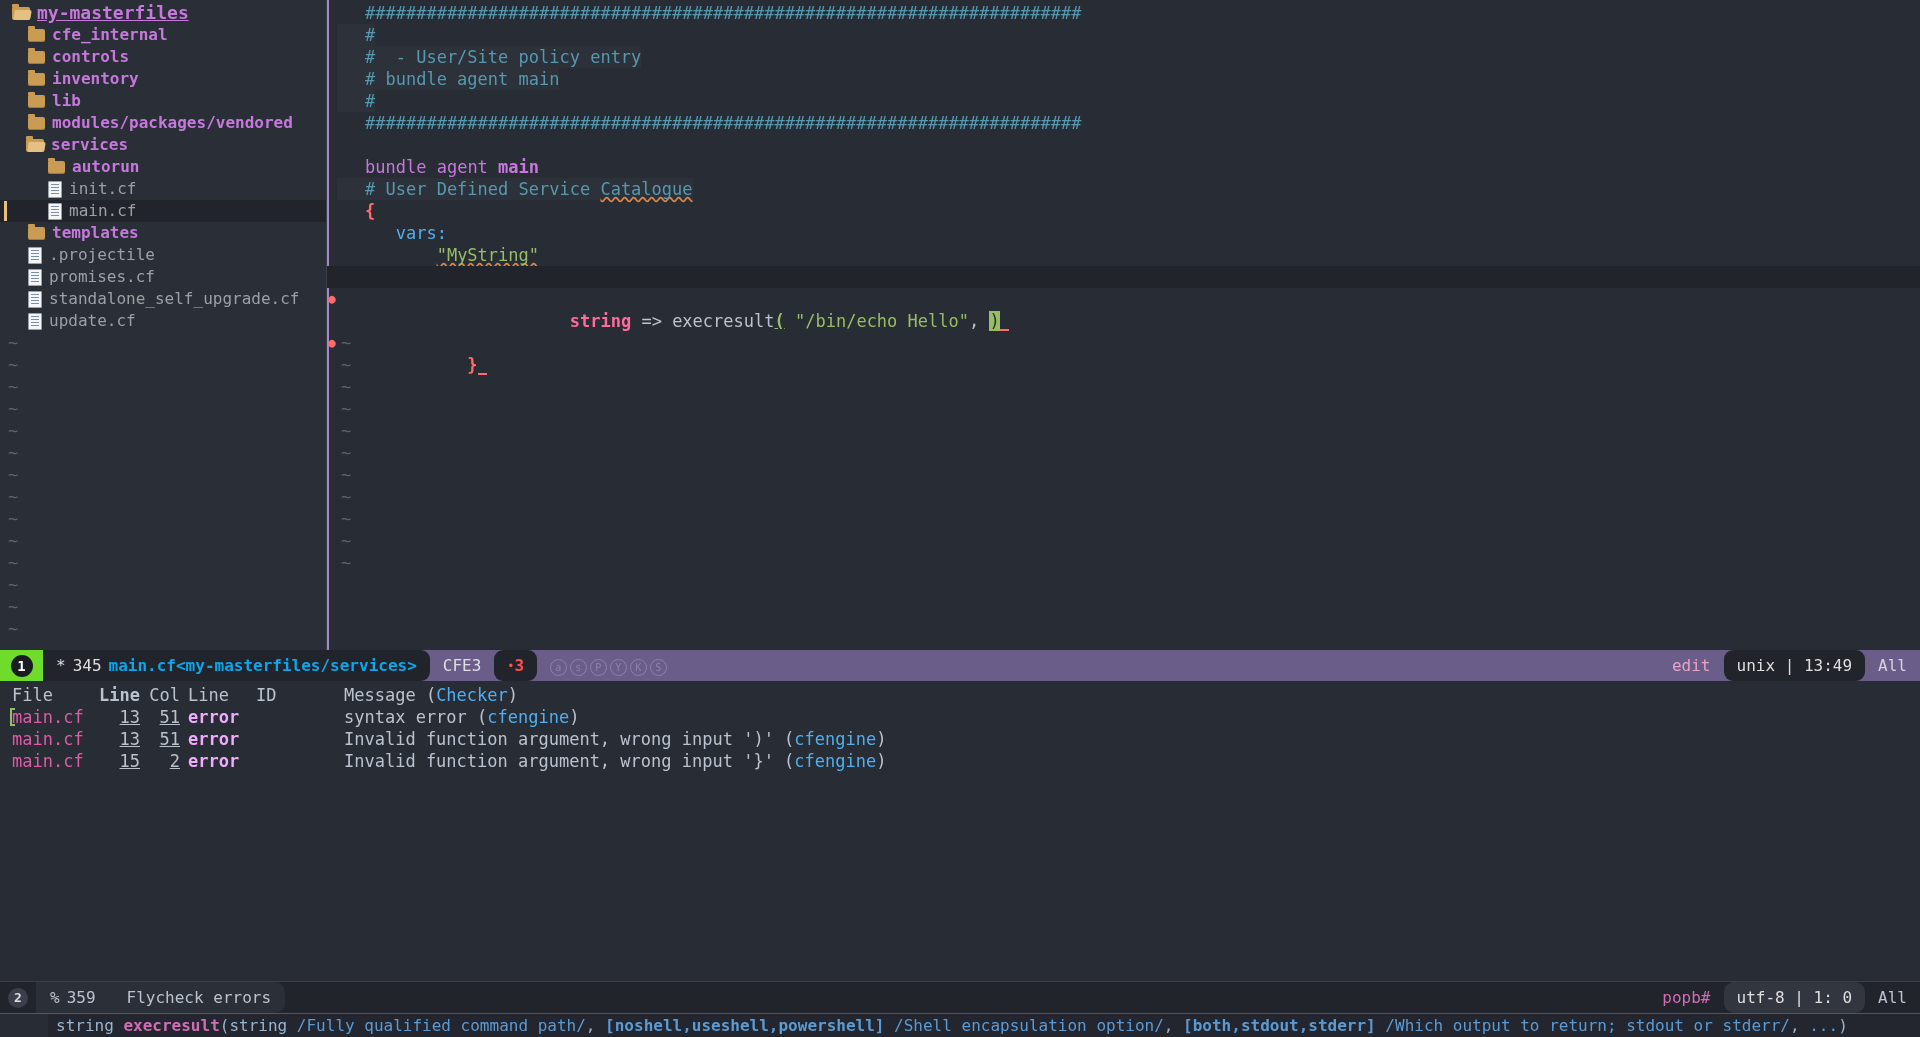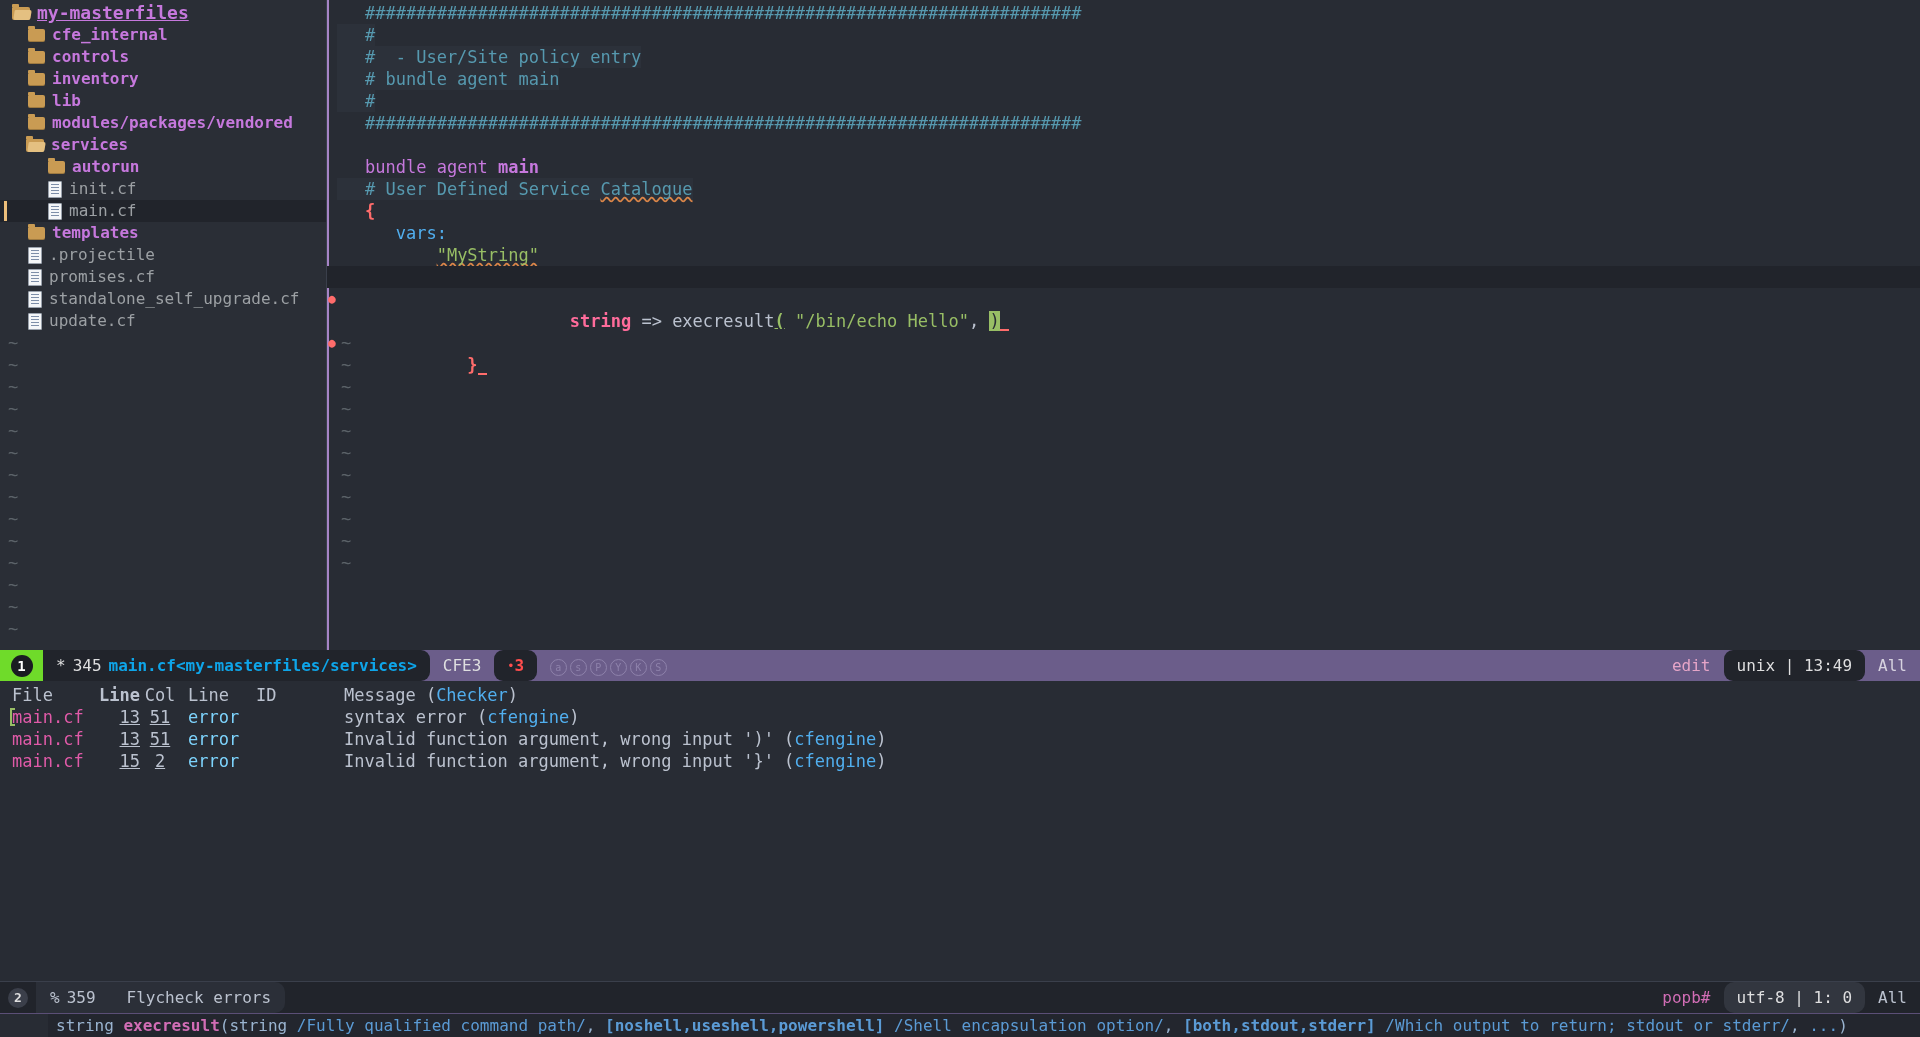--- a/index.html
+++ b/index.html
@@ -292,37 +292,37 @@
     line-height: 22px;
     white-space: pre;
     position: relative;
     padding-left: 12px;
   }
   .fc-header { color: #bbc2cf; }
   .fc-header .hl-col { font-weight: bold; color: #bbc2cf; }
   .fc-header .checker { color: #51afef; }
   .fc-file { color: #e05aa8; }
   .fc-num { color: #bbc2cf; text-decoration: underline; }
-  .fc-error { color: #7dd3fc; }
+  .fc-error { color: #f0abfc; font-weight: bold; }
   .fc-msg { color: #bbc2cf; }
   .fc-checker { color: #51afef; }
   .fc-row.cursor-row::before {
     content: "";
     position: absolute;
     left: 10px; top: 2px;
     width: 2px; height: 18px;
     border-left: 2px solid #98be65;
     border-top: 2px solid #98be65;
     border-bottom: 2px solid #98be65;
     box-sizing: border-box;
     width: 5px;
   }
   .col-file { display: inline-block; width: 84px; }
   .col-line { display: inline-block; width: 44px; text-align: right; }
-  .col-col  { display: inline-block; width: 40px; text-align: center; }
+  .col-col  { display: inline-block; width: 40px; text-align: right; }
   .col-level{ display: inline-block; width: 68px; padding-left: 8px; }
   .col-id   { display: inline-block; width: 88px; }
 
   
   .modeline2 {
     height: 31px;
     display: flex;
     align-items: stretch;
     background: #21242b;
     color: #dfdfe0;

